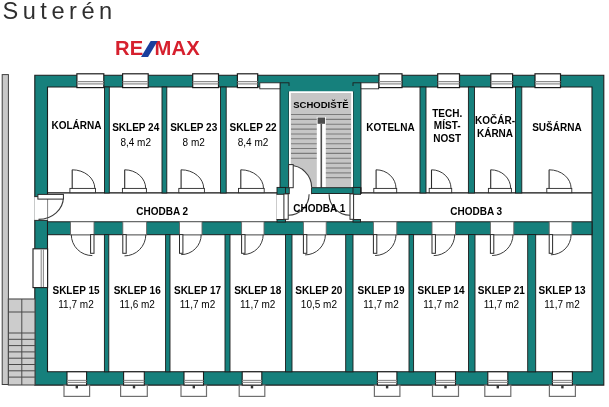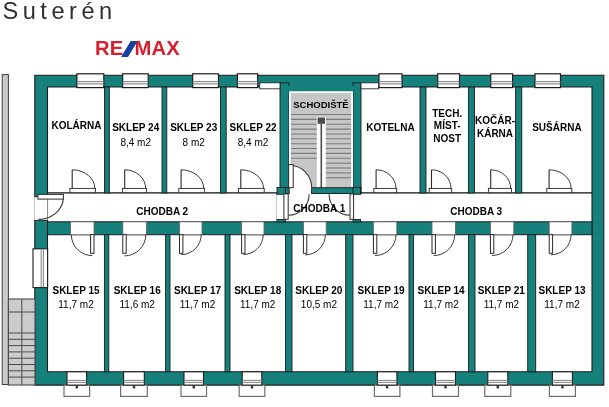--- a/index.html
+++ b/index.html
@@ -1,18 +1,18 @@
 <!DOCTYPE html>
 <html><head>
 <meta charset="utf-8">
 <style>
   html,body { margin:0; padding:0; background:#ffffff; width:609px; height:407px; overflow:hidden; }
   * { font-family:"Liberation Sans", sans-serif; -webkit-font-smoothing:antialiased; }
   #title { position:absolute; left:2.5px; top:-1.6px; font-size:23.6px; letter-spacing:4.5px; color:#2f2f2f; font-weight:normal; }
-  #logo { position:absolute; left:95px; top:36.8px; font-size:20.2px; font-weight:bold; color:#d6202e; letter-spacing:0.2px; white-space:nowrap; }
+  #logo { position:absolute; left:115px; top:36.8px; font-size:20.2px; font-weight:bold; color:#d6202e; letter-spacing:0.2px; white-space:nowrap; }
   #logo .slash { display:inline-block; width:7px; height:15.5px; background:#1a3f9d; transform:skewX(-31deg); margin:0 1.5px 0 2.5px; vertical-align:-1.5px; }
   svg { position:absolute; left:0; top:0; }
 </style>
 </head>
 <body>
 
 <div id="title">Suterén</div>
 
 <div id="logo">RE<span class="slash"></span>MAX</div>
 

